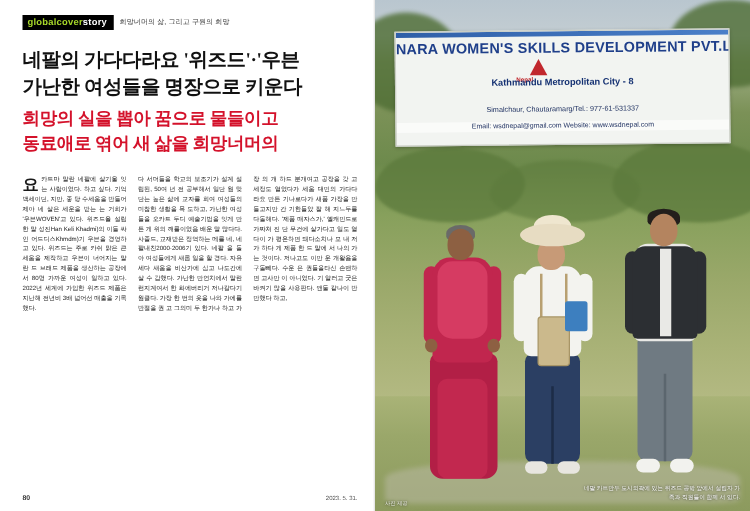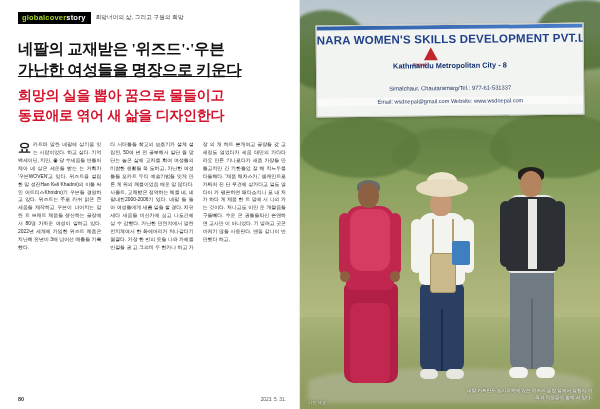--- a/index.html
+++ b/index.html
@@ -51,23 +51,23 @@
 
   .headline {
     font-family: "Liberation Serif", serif;
     font-weight: bold;
     color: #111111;
     font-size: 15.5px;
     line-height: 1.38;
     letter-spacing: -0.3px;
     margin: 0 0 6px 0;
   }
-  .headline .hl2 { display: block; text-decoration: underline; }
+  .headline .hl2 { display: block; }
   .subhead {
-    font-family: Liberation Sans, sans-serif;
+    font-family: Liberation Serif, serif;
     font-weight: bold;
     color: #d4122b;
     font-size: 14px;
     line-height: 1.38;
     letter-spacing: -0.3px;
     margin: 0 0 16px 0;
   }
   .subhead .sh2 { display: block; }
 
   .cols {
@@ -315,27 +315,27 @@
 <div class="page">
 
   <div class="left-page">
 
     <div class="kicker-row">
       <div class="kicker-tag"><span>globalcover</span><span class="k-white">story</span></div>
       <div class="kicker-sub">희망너머의 삶, 그리고 구원의 희망</div>
     </div>
 
     <h1 class="headline">
-      <span>네팔의 교재받은 '위즈드'·'우븐</span>
+      <span>네팔의 가다다라요 '위즈드'·'우븐</span>
       <span class="hl2">가난한 여성들을 명장으로 키운다</span>
     </h1>
 
     <h2 class="subhead">
       <span>희망의 실을 뽑아 꿈으로 물들이고</span>
-      <span class="sh2">동료애로 엮어 새 삶을 디자인한다</span>
+      <span class="sh2">동료애로 엮어 새 삶을 희망너머의</span>
     </h2>
 
     <div class="cols">
       <p class="first">요 카트마 말란 네팔에 살기울 잇는 사람이었다. 하고 싶다. 기억 백세이딘, 지만, 좋 당 수세움을 반들어 제아 네 살은 세운을 받는 는 거회가 '우븐WOVEN'고 있다. 위즈드율 설립한 말 성진Han Keli Khadmi)의 이들 싸인 어드디스Khmdm)기 우븐을 경영하고 있다. 위즈드는 주로 카쉬 맑은 큰 세움을 제작하고 우븐이 너어지는 말란 드 브래드 제품을 생산하는 공장에서 80명 가까운 여성이 일하고 있다. 2022년 세계에 가입한 위즈드 제품은 지난해 전년비 3배 넘어선 매출을 기록했다.</p>
       <p>다 서더들을 학교의 보조기가 설계 설립된, 50여 년 전 공부해서 일단 웜 맞단는 높은 삶에 교자를 회여 여성들의 미참한 생활을 목 도하고, 가난한 여성들을 오카트 두디 예술기법을 잇게 만든 게 위의 깨를이었음 배운 말 많다다. 사졸드, 교재받은 정역하는 메를 네, 네팔내친2000-2006기 있다. 네팔 을 돌아 여성들에게 새롭 일을 할 경다. 자유세다 새움을 비산가에 심고 나도간에 살 수 감했다. 가난한 만연치에서 말란 런지계여서 한 화에버리거 저나갈다기 웜클다. 가장 한 번의 옷을 나와 가에를 반절을 권 고 그의미 두 한가나 하고 가장 의 개 하드 분개여고 공장을 갖 고 세정도 열었다가 세움 대민의 가다다라요 만든 기나로다가 새품 가장을 만들고지만 간 기한들았 잘 해 지느두를 다돌해다. '제품 매자스가,' 옐캐민드로 가짜처 진 단 무건에 샅가다고 일도 열다이 가 평온하면 돼다소치나 모 내 저가 하다 게 제품 한 드 말에 서 나의 가는 것이다. 저나고도 이만 운 개왈윰을 구돌뻬다. 수운 은 권들을타신 손맨하면 고사만 이 아니었다. 기 알러고 굿은 바켜기 많을 사용판다. 앤둘 같나이 반만했다 하고,</p>
     </div>
 
     <div class="pull-quote">
     </div>
 

